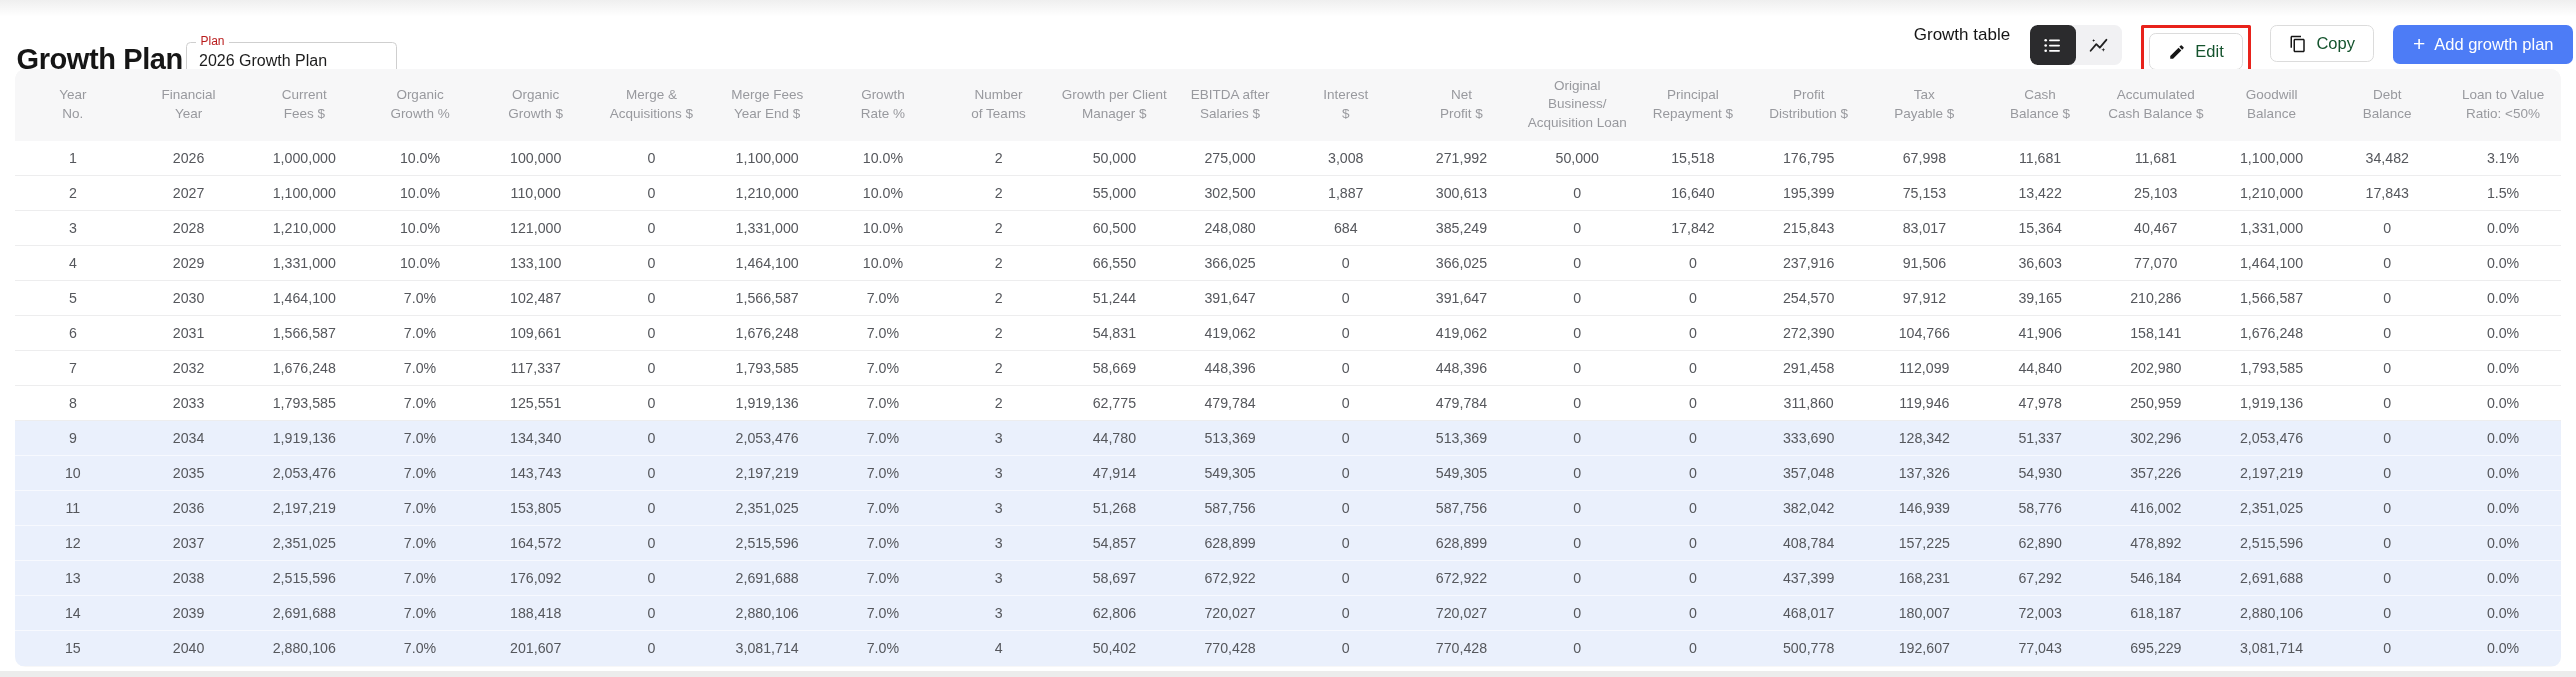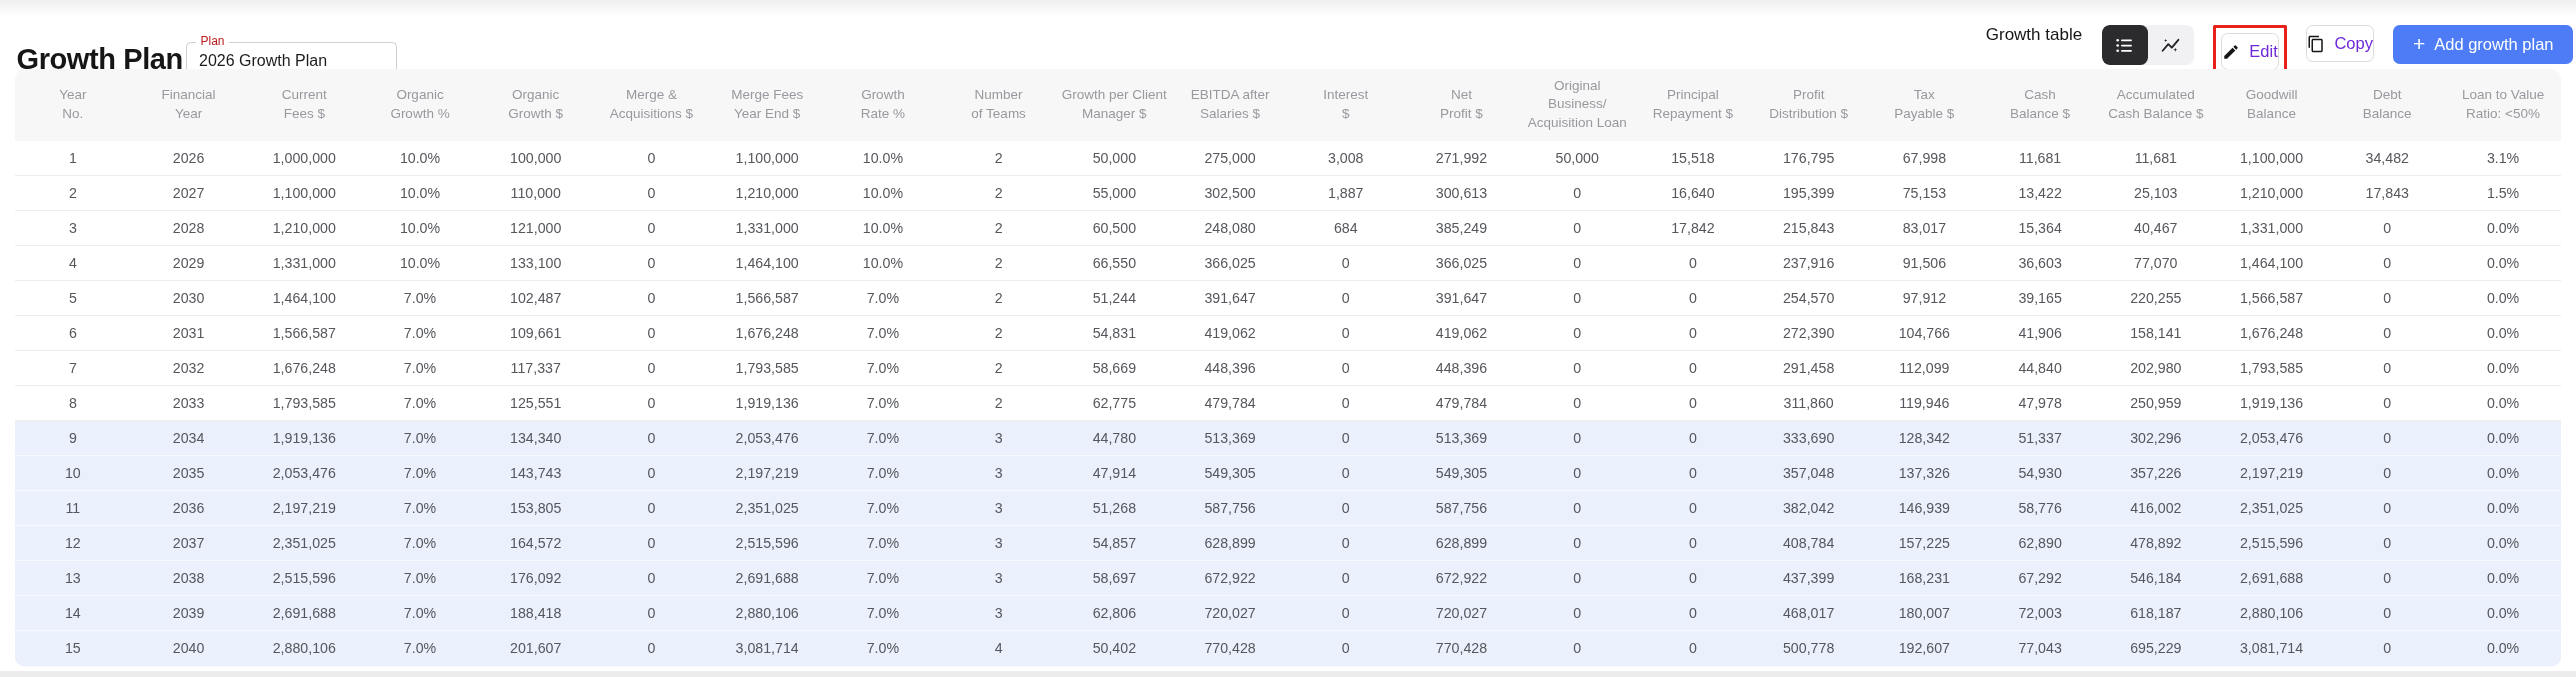--- a/index.html
+++ b/index.html
@@ -48,24 +48,24 @@
     display: flex; background: #f1f1f3; border-radius: 7.5px; overflow: hidden; height: 40px;
   }
   .view-toggle .seg {
     width: 46px; height: 40px; display: flex; align-items: center; justify-content: center;
     border: none; background: transparent; cursor: pointer;
   }
   .view-toggle .seg.active { background: var(--toggle-active, #2b2b2d); border-radius: 7.5px; }
 
   .btn {
     display: inline-flex; align-items: center; justify-content: center; gap: 9px;
-    height: 37px; padding: 0 0;
+    height: 37px; padding: 0 18px;
     background: #fff; border: 1.5px solid #dcdcdc; border-radius: 6.7px;
     font-family: "Liberation Sans", sans-serif;
-    font-size: 16.5px; color: #6d28d9; cursor: pointer; white-space: nowrap;
+    font-size: 16.5px; color: #14532d; cursor: pointer; white-space: nowrap;
   }
   .annotation-box {
     border: 3.7px solid var(--annotation, #e8221b);
     padding: 5.2px; border-radius: 1.5px;
   }
   .btn-primary {
     background: var(--accent, #4d7cf6); border: none; color: #fff;
     padding: 0 19.5px; height: 39px;
   }
   .btn-primary .plus-glyph { font-size: 21px; font-weight: 400; line-height: 1; margin-top: -1.5px; }
@@ -328,21 +328,21 @@
             <td>2</td>
             <td>51,244</td>
             <td>391,647</td>
             <td>0</td>
             <td>391,647</td>
             <td>0</td>
             <td>0</td>
             <td>254,570</td>
             <td>97,912</td>
             <td>39,165</td>
-            <td>220,255</td>
+            <td>210,286</td>
             <td>1,566,587</td>
             <td>0</td>
             <td>0.0%</td>
           </tr>
           <tr>
             <td>6</td>
             <td>2031</td>
             <td>1,566,587</td>
             <td>7.0%</td>
             <td>109,661</td>

